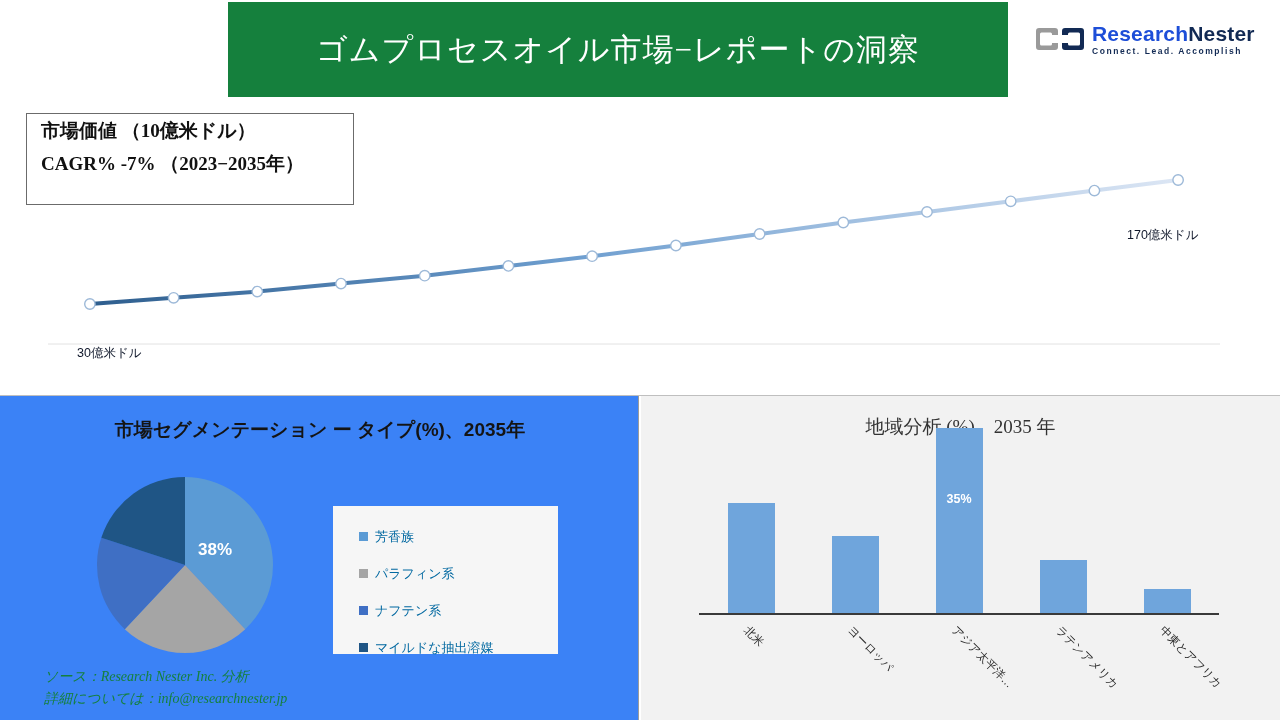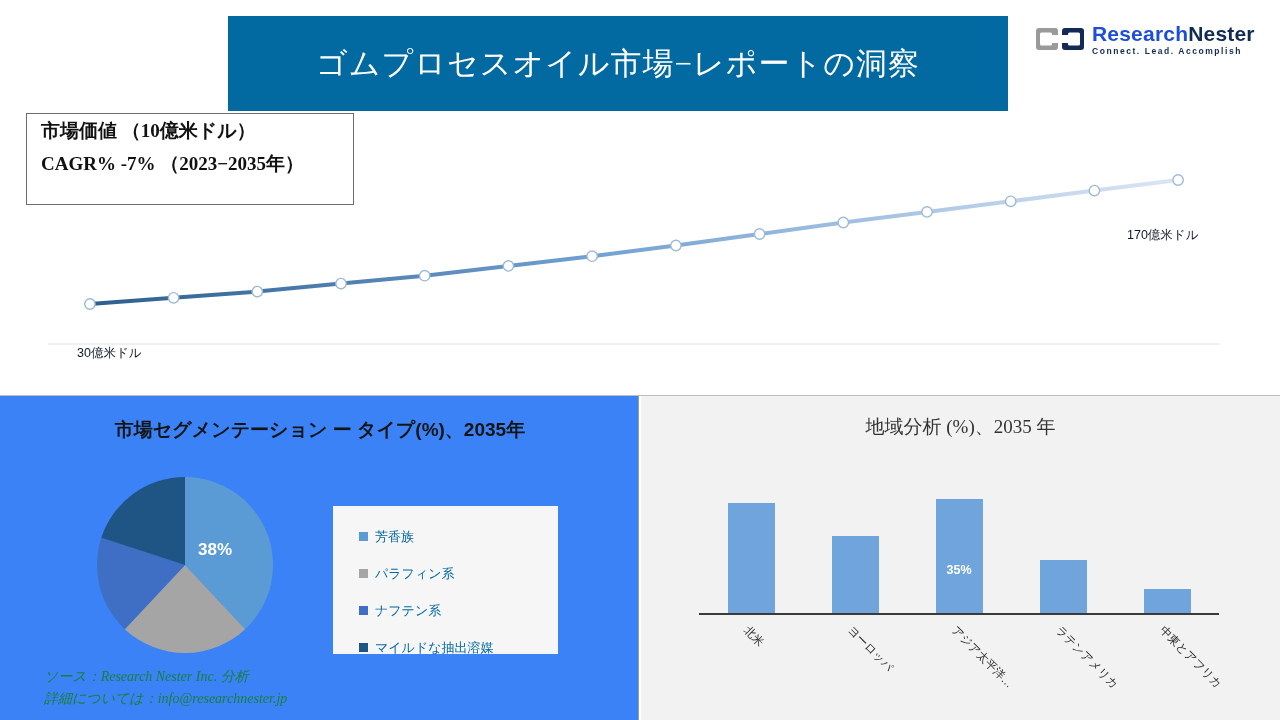--- a/index.html
+++ b/index.html
@@ -6,22 +6,22 @@
   html, body {
     width: 1280px; height: 720px;
     background: #ffffff;
     font-family: "Liberation Sans", "DejaVu Sans", sans-serif;
     overflow: hidden;
   }
   #page { position: relative; width: 1280px; height: 720px; background: #fff; }
 
   
   .header-banner {
-    position: absolute; left: 228px; top: 16px; width: 780px; height: 95px;
-    background: #0369a1;
+    position: absolute; left: 228px; top: 2px; width: 780px; height: 95px;
+    background: #15803d;
     display: flex; align-items: center; justify-content: center;
   }
   .header-title {
     color: #ffffff;
     font-family: "Liberation Serif", "DejaVu Serif", serif;
     font-size: 31px; letter-spacing: 1px; white-space: nowrap;
   }
   .logo-wrap {
     position: absolute; left: 1036px; top: 22px;
     display: flex; align-items: center; gap: 8px;
@@ -235,21 +235,21 @@
   <div class="bar-panel">
     <div class="bar-title">地域分析 (%)、2035 年</div>
     <div class="bars-area" id="bars-area">
         <div class="bar-slot">
           <div class="bar" style="height: 110.1px; background: rgb(111, 165, 220);"></div>
         </div>
         <div class="bar-slot">
           <div class="bar" style="height: 77.5px; background: rgb(111, 165, 220);"></div>
         </div>
         <div class="bar-slot">
-          <div class="bar" style="height: 114px; background: rgb(111, 165, 220);">
+          <div class="bar" style="height: 185px; background: rgb(111, 165, 220);">
             <span class="bar-pct">35%</span>
           </div>
         </div>
         <div class="bar-slot">
           <div class="bar" style="height: 53px; background: rgb(111, 165, 220);"></div>
         </div>
         <div class="bar-slot">
           <div class="bar" style="height: 24.5px; background: rgb(111, 165, 220);"></div>
         </div>
       </div>

